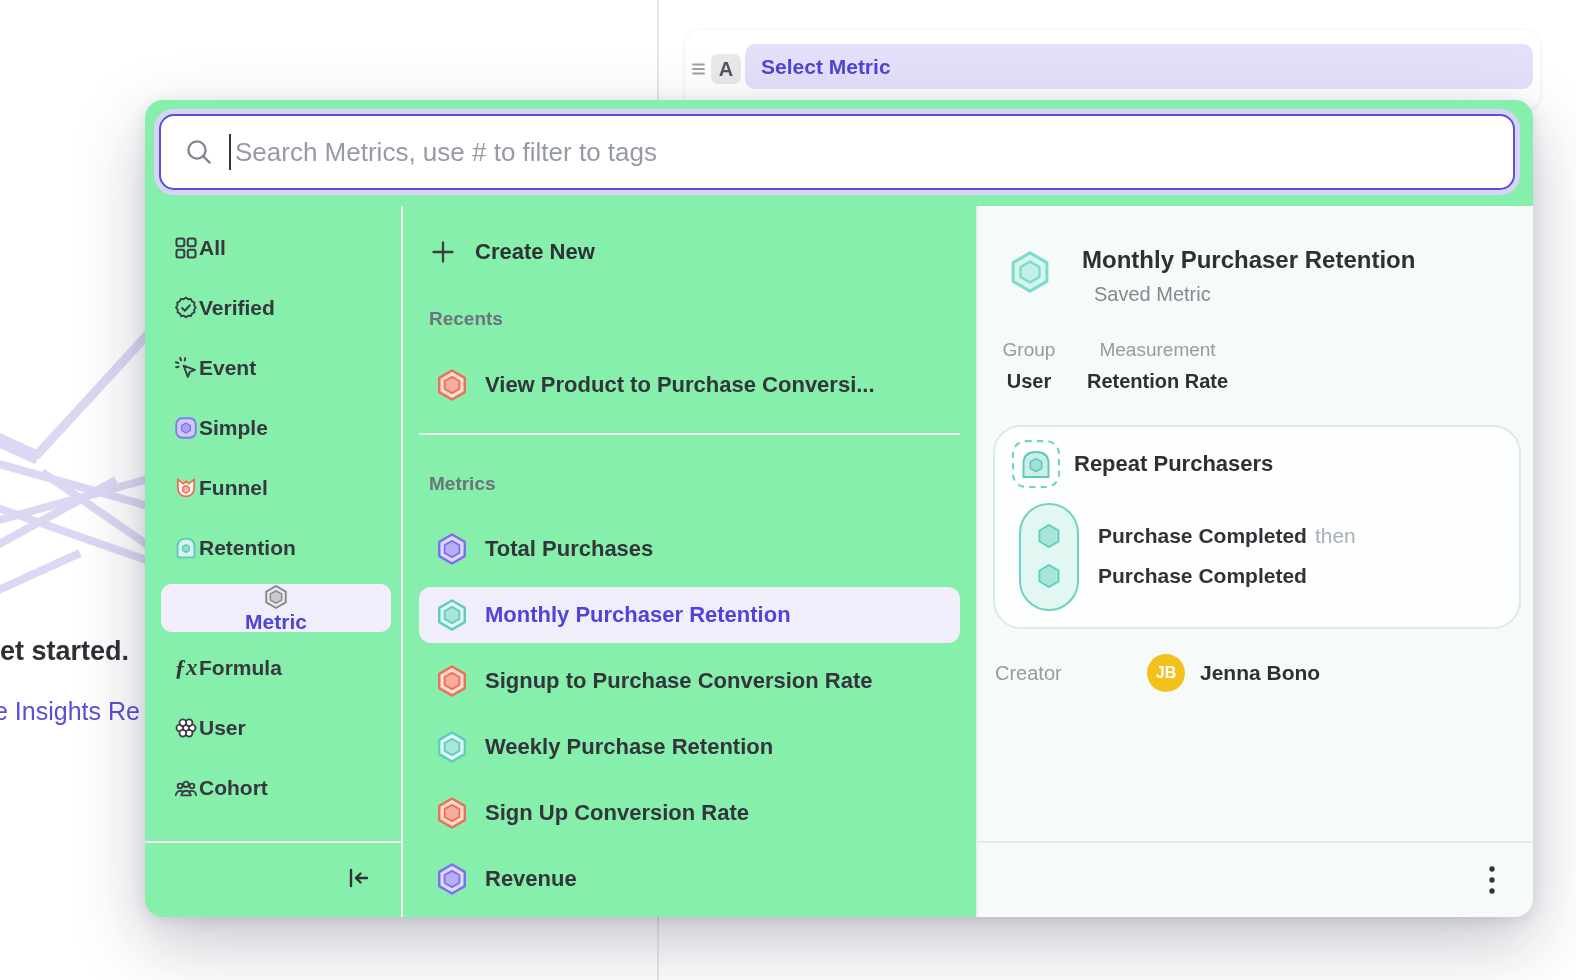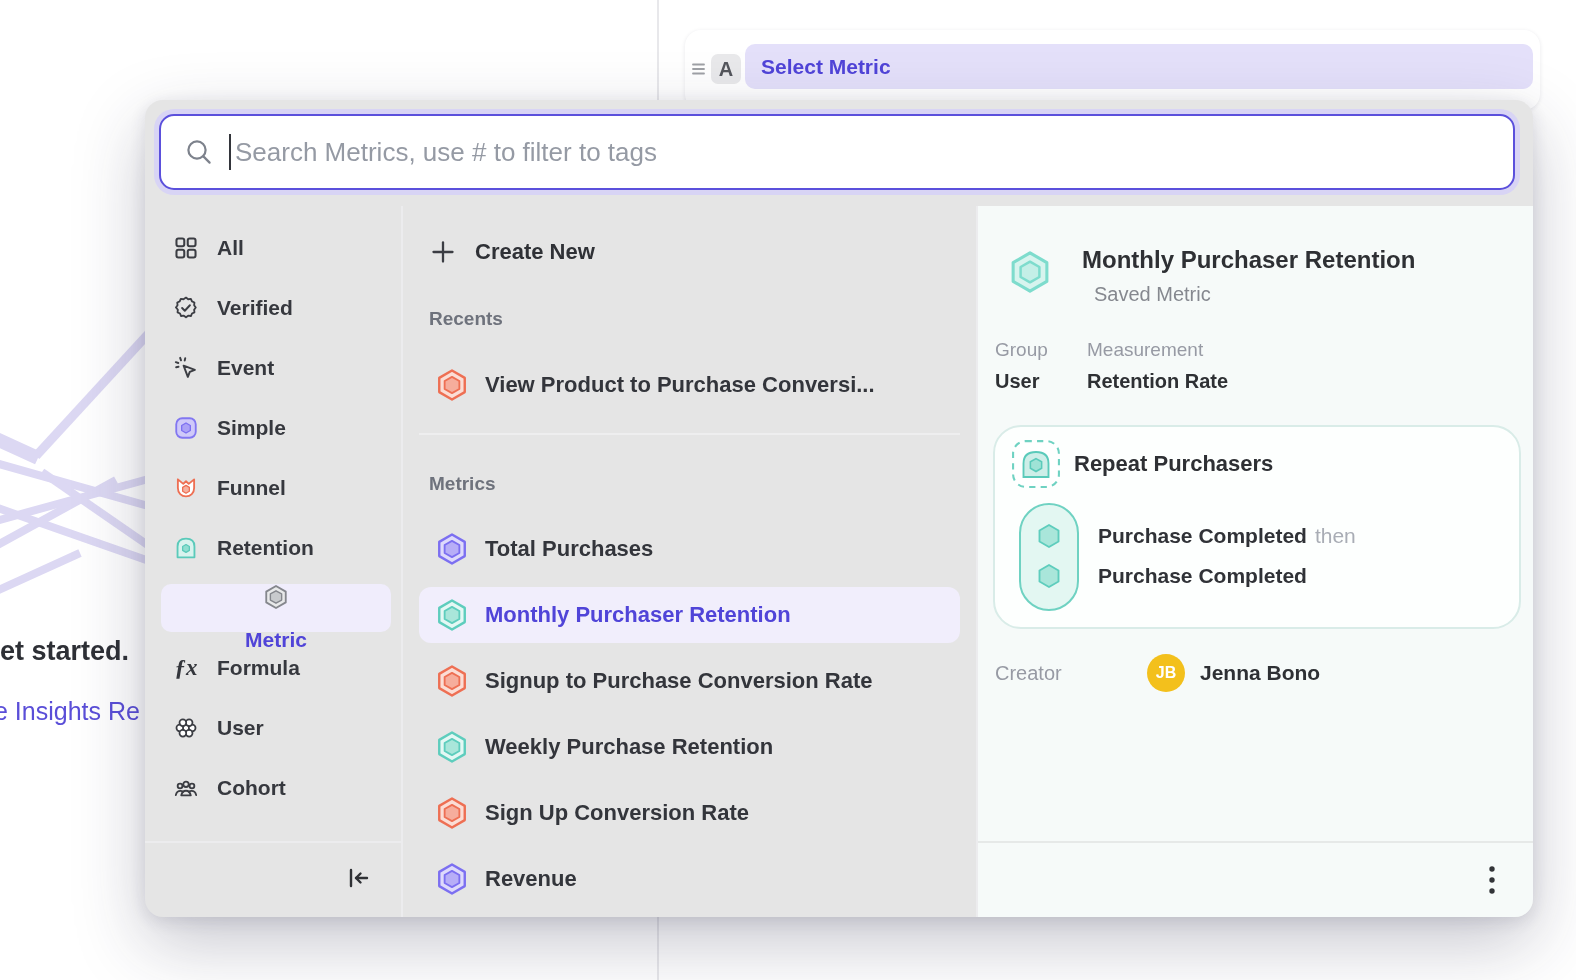--- a/index.html
+++ b/index.html
@@ -19,38 +19,38 @@
   .topcard{position:absolute;left:685px;top:30px;width:855px;height:80px;background:#fff;
     border-radius:16px;box-shadow:0 1px 4px rgba(30,30,60,.10);}
   .drag-handle{position:absolute;left:4px;top:60px;width:20px;height:18px;transform:translateY(-50%);top:39px;}
   .a-badge{position:absolute;left:26px;top:24px;width:30px;height:30px;border-radius:7px;background:#e9e9eb;
     color:#54565c;font-size:20px;font-weight:700;display:flex;align-items:center;justify-content:center;}
   .select-pill{position:absolute;left:60px;top:14px;width:788px;height:45px;border-radius:10px;
     background:#e4e0fa;display:flex;align-items:center;padding-left:16px;box-sizing:border-box;
     color:var(--accent);font-size:21px;font-weight:600;}
 
   
-  .modal{position:absolute;left:145px;top:100px;width:1388px;height:817px;background:#e5e5e5;border-radius:18px;
+  .modal{position:absolute;left:145px;top:100px;width:1388px;height:817px;background:#86efac;border-radius:18px;
     box-shadow:0 26px 70px rgba(40,40,70,.26),0 4px 16px rgba(40,40,70,.12);}
   .search-wrap{position:absolute;left:14px;top:14px;width:1356px;height:76px;background:#fff;
     border:2px solid #5b50dc;border-radius:15px;box-shadow:0 0 0 5px #d8d4f5;
     display:flex;align-items:center;padding:0 22px;box-sizing:border-box;}
   .search-icn{flex:0 0 32px;height:32px;margin-right:14px;}
   .caret{width:2px;height:36px;background:#33353b;margin-right:2px;}
   .search-input{border:none;outline:none;flex:1;font-size:26px;color:#33353b;background:transparent;
     font-family:"Liberation Sans",sans-serif;}
   .search-input::placeholder{color:#959aa4;}
 
   .modal-body{position:absolute;left:0;top:106px;width:1388px;height:711px;border-radius:0 0 18px 18px;
     overflow:hidden;display:flex;}
 
   
   .col-side{width:256px;position:relative;box-sizing:border-box;flex:0 0 256px;}
   .side-items{padding:18px 10px 0 16px;display:flex;flex-direction:column;gap:12px;}
-  .side-item{height:48px;display:flex;align-items:center;gap:18px;padding:0 12px;border-radius:10px;
+  .side-item{height:48px;display:flex;align-items:center;padding:0 12px;border-radius:10px;
     font-size:21px;font-weight:600;color:#36383e;cursor:pointer;text-align:right;}
   .side-item.selected{background:#f0edfc;color:var(--accent);flex-direction:column;}
   .side-item .icn{width:26px;height:26px;display:flex;align-items:center;justify-content:center;flex:0 0 26px;}
   .fx{font-style:italic;font-size:23px;font-weight:600;color:#34363c;font-family:"Liberation Serif",serif;}
   .side-footer{position:absolute;left:0;bottom:0;width:100%;height:76px;border-top:2px solid #ececee;
     display:flex;align-items:center;justify-content:flex-end;padding-right:28px;box-sizing:border-box;}
 
   
   .col-list{width:577px;flex:0 0 577px;border-left:2px solid #ececee;border-right:2px solid #ececee;
     box-sizing:border-box;padding:26px 16px 0;}
@@ -65,21 +65,21 @@
     font-size:22px;font-weight:600;color:#33353b;cursor:pointer;white-space:nowrap;}
   .metric-item.selected{background:#f1eefc;color:var(--accent);}
   .metric-item .icn{width:34px;height:34px;flex:0 0 34px;}
   .m-divider{height:2px;background:#eeeeef;margin-top:20px;}
 
   
   .col-detail{flex:1;background:var(--panel-bg);position:relative;}
   .d-icon{position:absolute;left:29px;top:43px;width:46px;height:46px;}
   .d-title{position:absolute;left:104px;top:40px;font-size:24px;font-weight:700;color:#2e3034;white-space:nowrap;}
   .d-subtitle{position:absolute;left:116px;top:77px;font-size:20px;font-weight:400;color:#85888f;}
-  .d-fields{position:absolute;left:17px;top:133px;display:flex;gap:24px;}
+  .d-fields{position:absolute;left:17px;top:133px;display:flex;gap:24px;text-align:center;}
   .d-field .f-label{font-size:19px;font-weight:500;color:#979aa4;}
   .d-field .f-value{margin-top:9px;font-size:20px;font-weight:700;color:#2e3034;white-space:nowrap;}
   .d-field:first-child{width:68px;}
 
   .d-card{position:absolute;left:15px;top:219px;width:528px;height:204px;background:#fdfffe;
     border:2px solid #d9ece8;border-radius:28px;box-sizing:border-box;}
   .c-icon{position:absolute;left:16px;top:12px;width:50px;height:50px;}
   .c-title{position:absolute;left:79px;top:24px;font-size:22px;font-weight:700;color:#2e3034;}
   .c-pill{position:absolute;left:24px;top:76px;width:60px;height:108px;border-radius:30px;
     background:#e3f7f2;border:2px solid #6fd2c2;box-sizing:border-box;}

